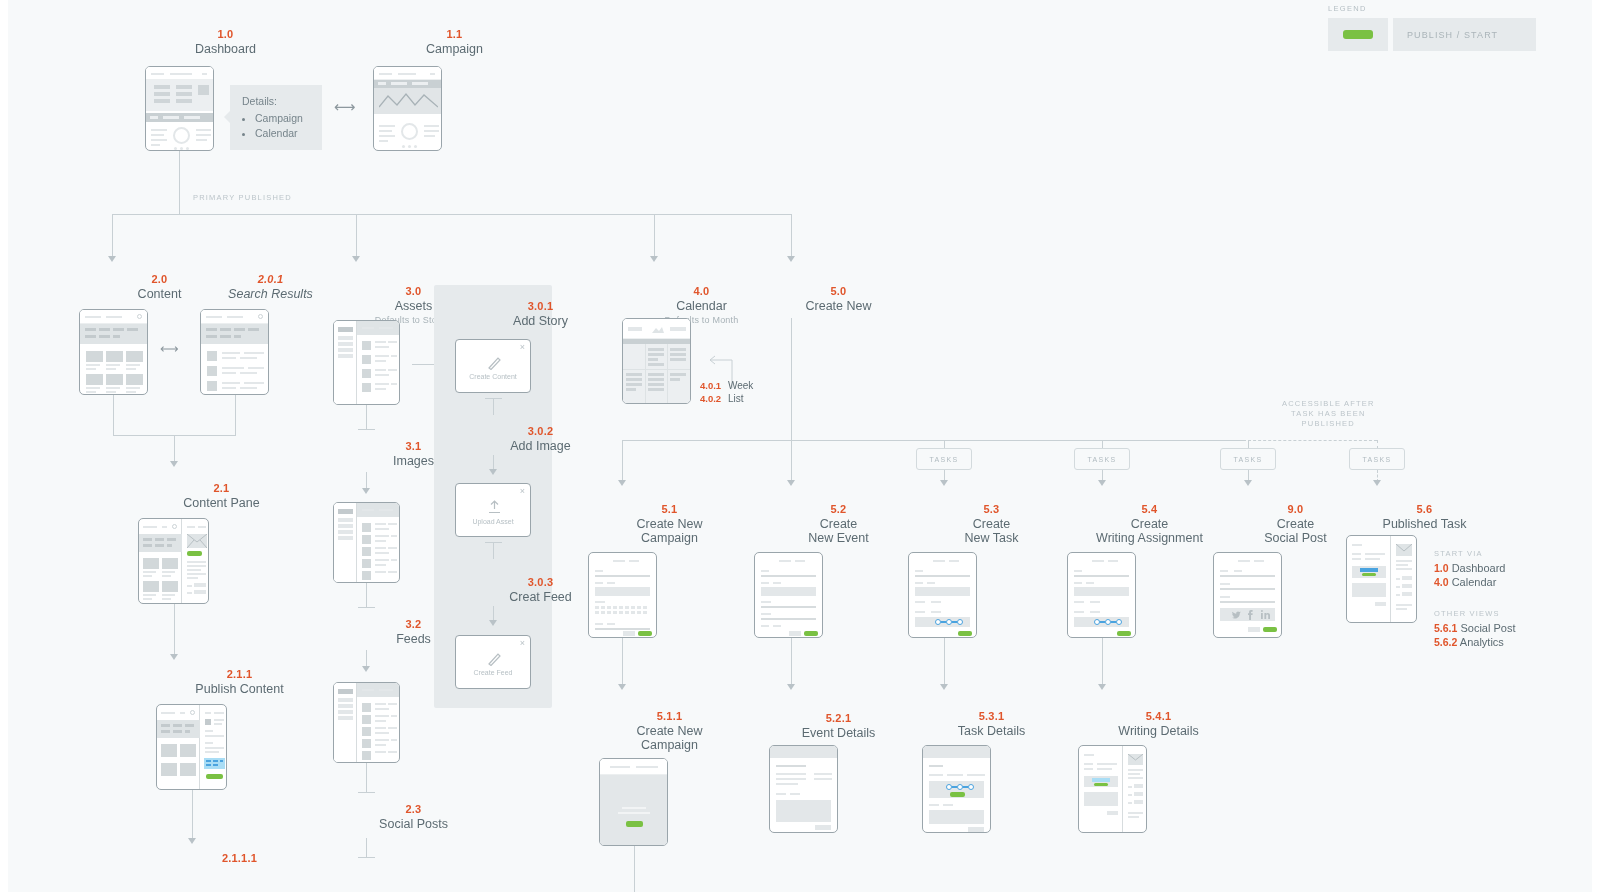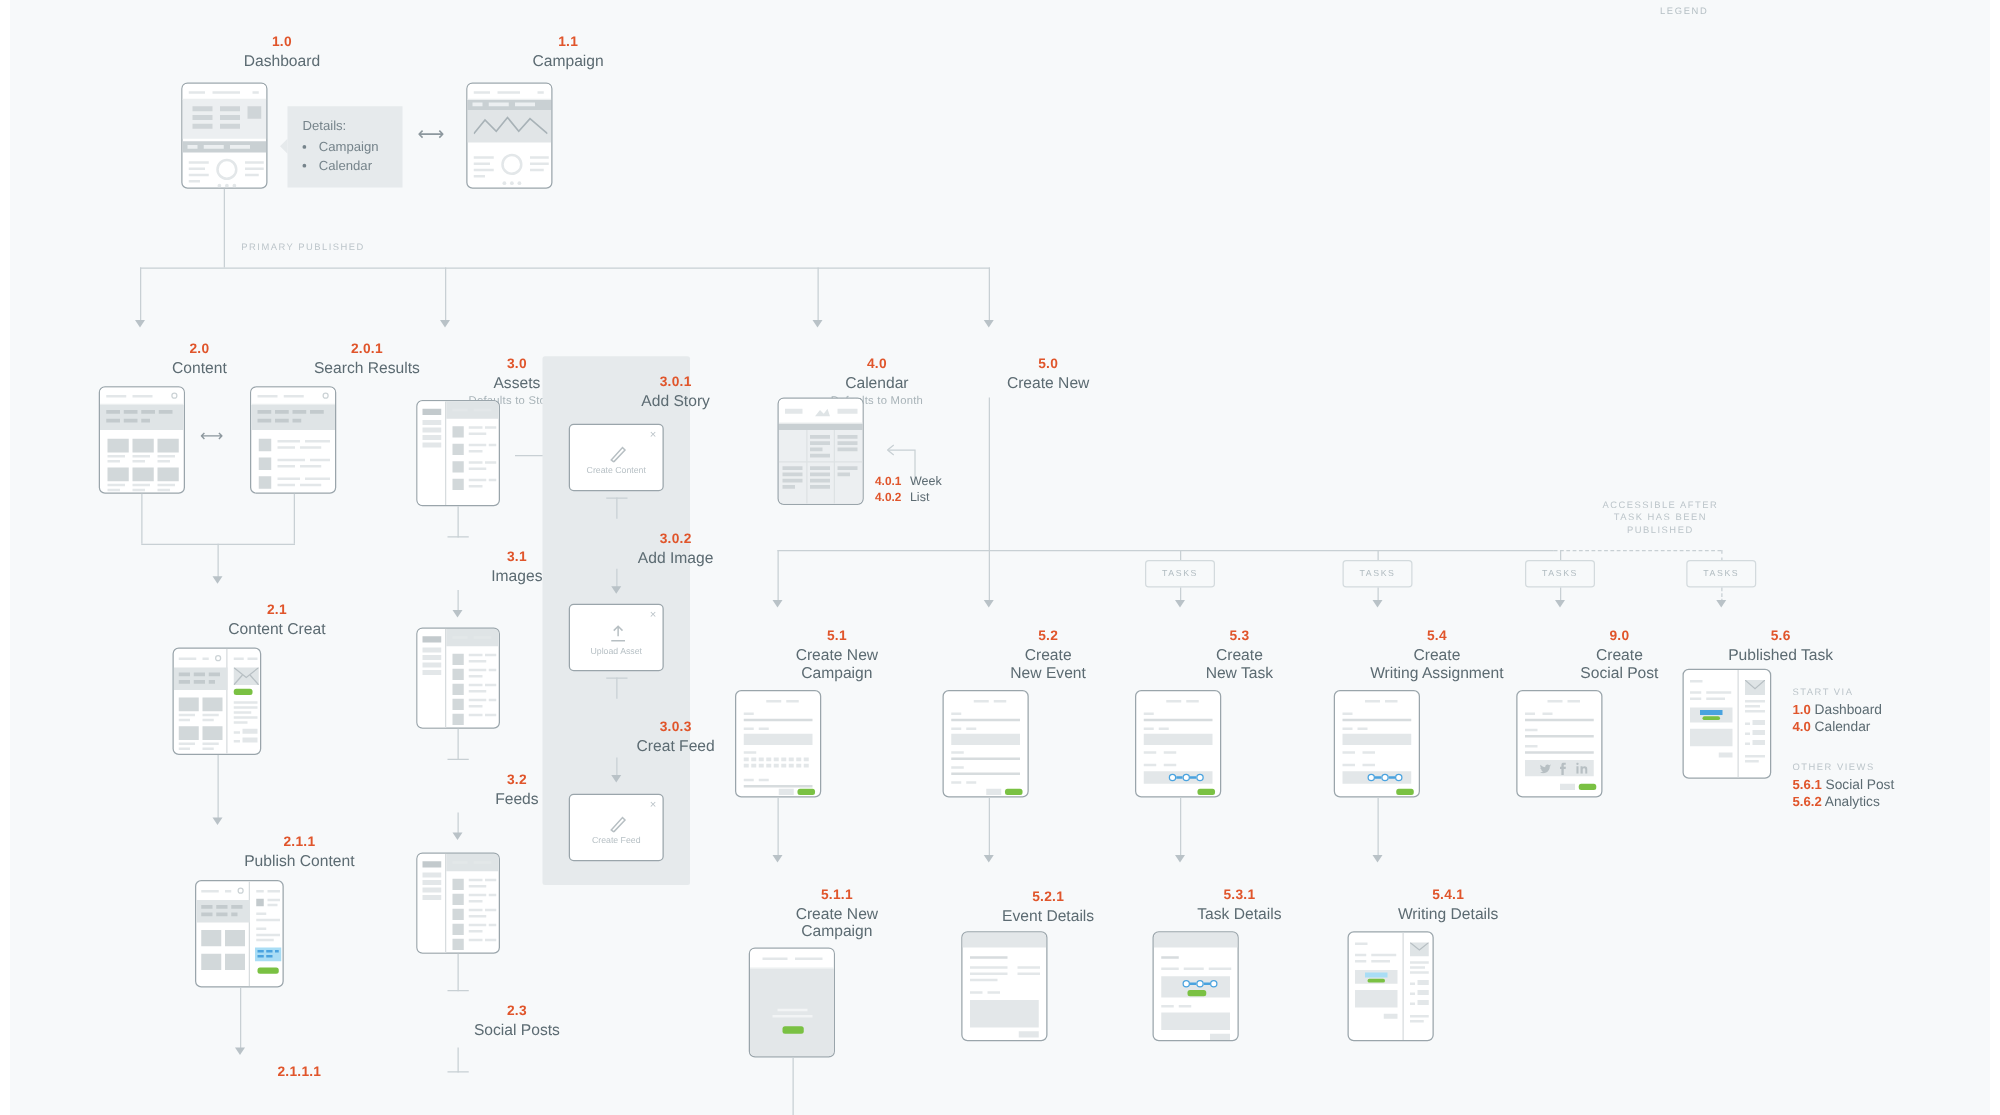--- a/index.html
+++ b/index.html
@@ -102,20 +102,26 @@
 </style>
 </head>
 <body>
 
 <div id="canvas">
 
   <div id="legend">
     <div class="lg-title">LEGEND</div>
 
 
+    <div class="lg-row">
+      <div class="lg-sw">
+          <div class="lg-green"></div>
+        </div>
+      <div class="lg-tx">PUBLISH / START</div>
+    </div>
 
   </div>
 
   <div class="node" style="left:178px; top:28px;">
     <div class="cap">
       <div class="num">1.0</div>
       <div class="ttl">Dashboard</div>
     </div>
   </div>
   <div class="wf" style="left:145px; top:66px; width:69px; height:85px;">
@@ -236,21 +242,21 @@
     <div class="line" style="left:6px;top:77px;width:14px;"></div>
     <div class="line" style="left:26px;top:77px;width:14px;"></div>
     <div class="line" style="left:46px;top:77px;width:14px;"></div>
     <div class="line" style="left:6px;top:81px;width:10px;"></div>
     <div class="line" style="left:26px;top:81px;width:10px;"></div>
     <div class="line" style="left:46px;top:81px;width:10px;"></div>
   </div>
 
   <div class="dbl" style="left:160px; top:341px; font-size:13px;">⟷</div>
 
-  <div class="node" style="left:246px; top:273px;">
+  <div class="node" style="left:223px; top:273px;font-style:italic;">
     <div class="cap">
       <div class="num">2.0.1</div>
       <div class="ttl">Search Results</div>
     </div>
   </div>
   <div class="wf" style="left:200px; top:309px; width:69px; height:86px;">
     <div class="hdr" style="height:14px;"></div>
     <div class="line" style="left:5px;top:6px;width:16px;"></div>
     <div class="line" style="left:26px;top:6px;width:16px;"></div>
     <div style="position:absolute;right:5px;top:4px;width:5px;height:5px;border:1px solid #ccd3d6;border-radius:50%;"></div>
@@ -281,21 +287,21 @@
 
   <div class="conn v" style="left:113px; top:395px; height:40px;"></div>
   <div class="conn v" style="left:235px; top:395px; height:40px;"></div>
   <div class="conn h" style="left:113px; top:435px; width:123px;"></div>
   <div class="conn v" style="left:174px; top:435px; height:28px;"></div>
   <div class="arrow" style="left:170px; top:461px;"></div>
 
   <div class="node" style="left:174px; top:482px;">
     <div class="cap">
       <div class="num">2.1</div>
-      <div class="ttl">Content Creat</div>
+      <div class="ttl">Content Pane</div>
     </div>
   </div>
   <div class="wf" style="left:138px; top:518px; width:71px; height:86px;">
     <div style="position:absolute;left:0;top:0;width:43px;bottom:0;border-right:1px solid #d7dcde;"></div>
     <div class="line" style="left:4px;top:7px;width:14px;"></div>
     <div class="line" style="left:23px;top:7px;width:5px;"></div>
     <div style="position:absolute;left:33px;top:5px;width:5px;height:5px;border:1px solid #ccd3d6;border-radius:50%;"></div>
     <div class="bar" style="left:0;top:15px;width:43px;height:18px;background:#dfe4e6;"></div>
     <div class="bar" style="left:4px;top:19px;width:9px;height:3px;background:#c3cacd;"></div>
     <div class="bar" style="left:16px;top:19px;width:9px;height:3px;background:#c3cacd;"></div>

